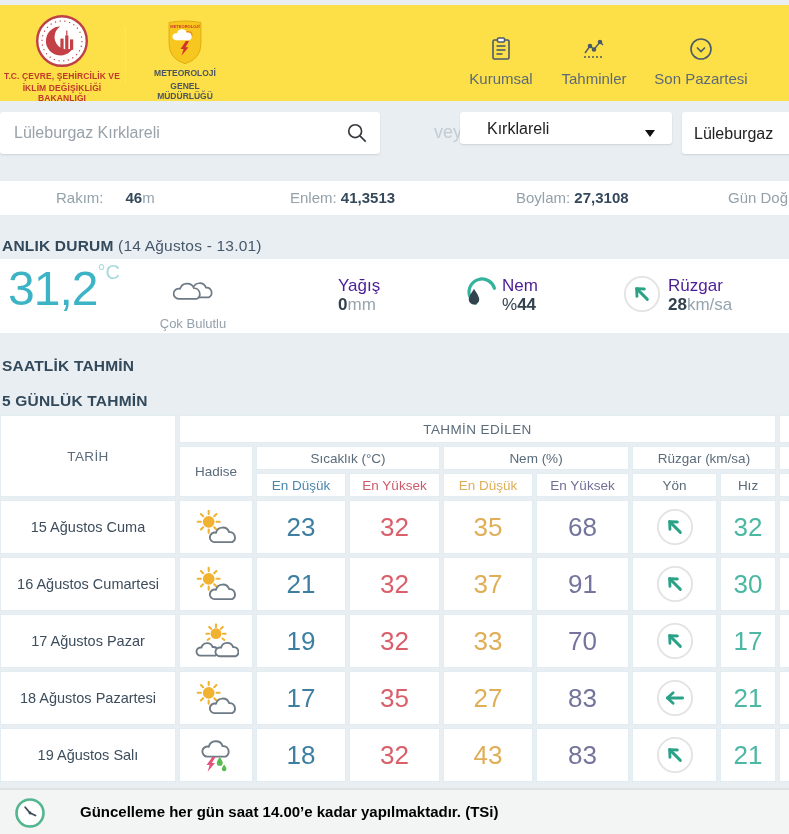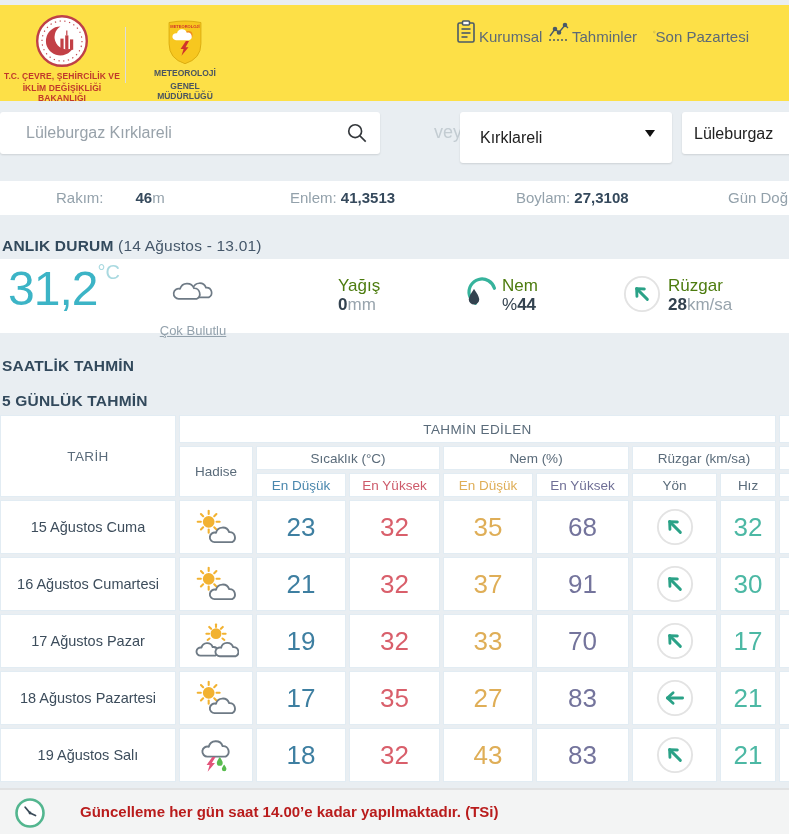--- a/index.html
+++ b/index.html
@@ -9,55 +9,55 @@
 
   
   .topbar { position:absolute; left:0; top:5px; width:789px; height:96px; background:#fde047; }
   .logo1 { position:absolute; left:4px; top:8px; width:116px; text-align:center; }
   .logo1 svg { display:block; margin:0 auto; }
   .logo-red-text { font-size:8.5px; font-weight:bold; color:#c0392c; line-height:10px; margin-top:2px; letter-spacing:.1px;}
   .logo-divider { position:absolute; left:125px; top:22px; height:56px; width:1px; background:#ddd; }
   .logo2 { position:absolute; left:147px; top:14px; width:76px; text-align:center; }
   .logo2 svg { display:block; margin:0 auto; }
   .logo-gray-text { font-size:8.5px; font-weight:bold; color:#4b5560; line-height:10px; margin-top:3px; }
-  .nav-item { position:absolute; top:14px; width:96px; display:flex; flex-direction:row; align-items:center; cursor:pointer; }
+  .nav-item { position:absolute; top:31px; width:96px; display:flex; flex-direction:column; align-items:center; cursor:pointer; }
   .nav-item .nv-icon { height:26px; margin-bottom:8px; }
   .nav-label { font-size:15px; color:#5d6a76; white-space:nowrap; }
   .nav-1 { left:453px; } .nav-2 { left:546px; } .nav-3 { left:653px; } .nav-4 { left:755px; }
 
   
   .search-row { position:absolute; left:0; top:112px; width:789px; height:42px; }
   .search-box { position:absolute; left:0; top:0; width:380px; height:42px; background:#fff; border-radius:3px; box-shadow:0 1px 2px rgba(0,0,0,.12); }
-  .search-box input { position:absolute; left:14px; top:0; width:320px; height:42px; border:0; outline:0; font-size:16px; color:#98a2aa; background:transparent; font-family:inherit;margin-left:12px; }
+  .search-box input { position:absolute; left:14px; top:0; width:320px; height:42px; border:0; outline:0; font-size:16px; color:#98a2aa; background:transparent; font-family:inherit; }
   .search-glass { position:absolute; right:12px; top:10px; cursor:pointer; }
   .or-label { position:absolute; left:418px; top:10px; font-size:18px; color:#c3ccd2;margin-left:16px; }
-  .prov-select { position:absolute; left:460px; top:0; width:212px; height:51px; background:#fff; border:0; border-radius:3px; box-shadow:0 1px 2px rgba(0,0,0,.12); font-size:16px; color:#222; padding:0 20px; appearance:none; -webkit-appearance:none; font-family:inherit; }
+  .prov-select { position:absolute; left:460px; top:0; width:212px; height:32px; background:#fff; border:0; border-radius:3px; box-shadow:0 1px 2px rgba(0,0,0,.12); font-size:16px; color:#222; padding:0 27px; appearance:none; -webkit-appearance:none; font-family:inherit; }
   .prov-chevron { position:absolute; left:645px; top:18px; width:0; height:0; border-left:5px solid transparent; border-right:5px solid transparent; border-top:7px solid #111; pointer-events:none; }
   .dist-select { position:absolute; left:682px; top:0; width:130px; height:42px; background:#fff; border:0; border-radius:3px; box-shadow:0 1px 2px rgba(0,0,0,.12); font-size:16px; color:#222; padding:0 12px; appearance:none; -webkit-appearance:none; font-family:inherit; }
 
   
   .info-bar { position:absolute; left:0; top:181px; width:789px; height:34px; background:#fff; font-size:15px; }
   .info-item { position:absolute; top:8px; white-space:nowrap; }
   .info-label { color:#93a1ab; }
   .info-value { color:#35495c; font-weight:bold; }
   .info-unit { color:#93a1ab; }
-  .ii-1 { left:56px; } .ii-1 .info-value { margin-left:32px; }
+  .ii-1 { left:56px; } .ii-1 .info-value { margin-left:22px; }
   .ii-2 { left:290px; } .ii-3 { left:516px; } .ii-4 { left:728px; }
 
   
   .sec-title { position:absolute; left:2px; font-size:15.5px; font-weight:bold; color:#32495c; letter-spacing:.2px; }
   .cur-title { top:237px; }
   .cur-title .time-note { font-weight:normal; color:#45576a; }
   .cur-card { position:absolute; left:0; top:259px; width:789px; height:74px; background:#fff; }
   .cur-temp { position:absolute; left:8px; top:2px; font-size:48px; color:#3cb4c6; letter-spacing:-1px; }
   .cur-temp .unit { font-size:20px; color:#a9d9e0; vertical-align:26px; letter-spacing:0; }
   .cur-cond { position:absolute; left:150px; top:14px; width:86px; text-align:center; }
-  .cur-cond-label { font-size:13px; color:#93a1ac; margin-top:16px;text-decoration:underline; }
+  .cur-cond-label { font-size:13px; color:#93a1ac; margin-top:9px; }
   .metric { position:absolute; top:17px; }
-  .metric .m-label { font-size:17px; color:#4d7c0f; line-height:19px; }
+  .metric .m-label { font-size:17px; color:#4c1d95; line-height:19px; }
   .metric .m-value { font-size:17px; color:#33424f; line-height:20px; }
   .metric .m-value b { font-weight:bold; }
   .metric .m-value .m-unit { color:#98a4ad; font-weight:normal; }
   .m-precip { left:338px; }
   .m-hum-icon { position:absolute; left:464px; top:16px; }
   .m-hum { left:502px; }
   .m-wind-icon { position:absolute; left:623px; top:16px; }
   .m-wind { left:668px; }
 
   .hourly-title { top:357px; }
@@ -86,21 +86,21 @@
   .cell.num { font-size:26px; }
   .n-tlow { color:#3e7fa1; } .n-thigh { color:#d95f6b; }
   .n-hlow { color:#dfae57; } .n-hhigh { color:#74749c; }
   .n-speed { color:#4cb8a4; }
   .wxsvg { width:46px; height:36px; }
   .dirsvg { width:38px; height:38px; }
 
   
   .footer { position:absolute; left:0; top:788px; width:789px; height:46px; background:#f3f4f4; border-top:2px solid #e1e2e3; }
   .footer-clock { position:absolute; left:14px; top:7px; }
-  .footer-note { position:absolute; left:80px; top:13px; font-size:15px; font-weight:600; color:#b91c1c; }
+  .footer-note { position:absolute; left:80px; top:13px; font-size:15px; font-weight:600; color:#000000; }
   .hidden-defs { position:absolute; width:0; height:0; overflow:hidden; }
 </style>
 </head>
 <body>
 
 <svg class="hidden-defs" aria-hidden="true">
   <defs>
     <symbol id="wx-partly-sunny" viewBox="0 0 44 34">
       <g stroke="#f2b231" stroke-width="2" stroke-linecap="round">
         <line x1="15" y1="1.5" x2="15" y2="4.5"></line>

